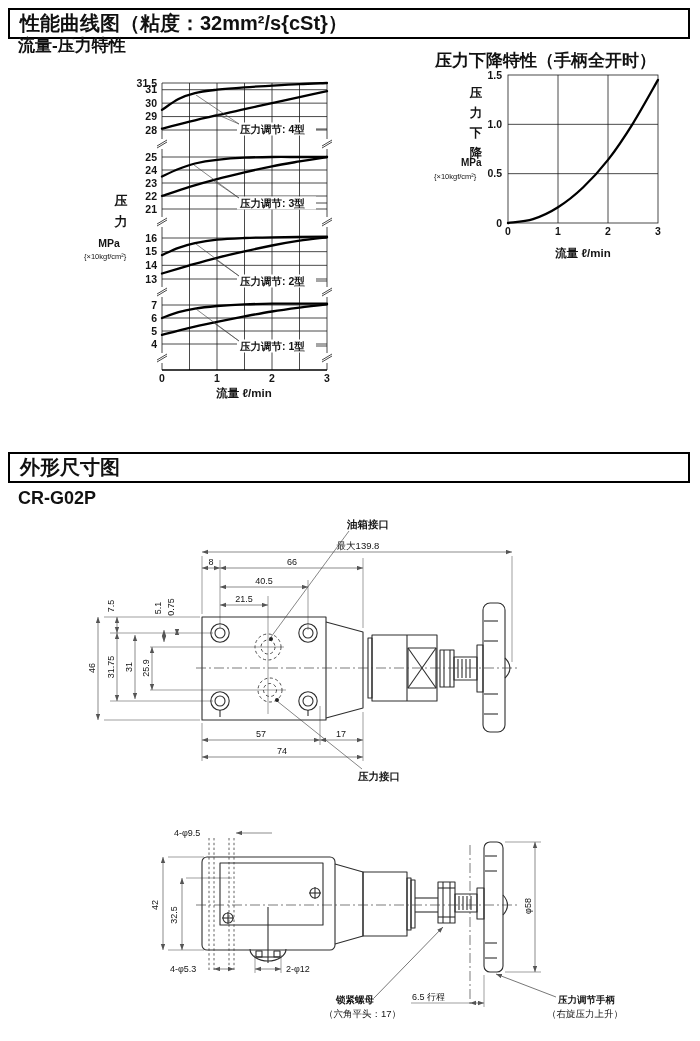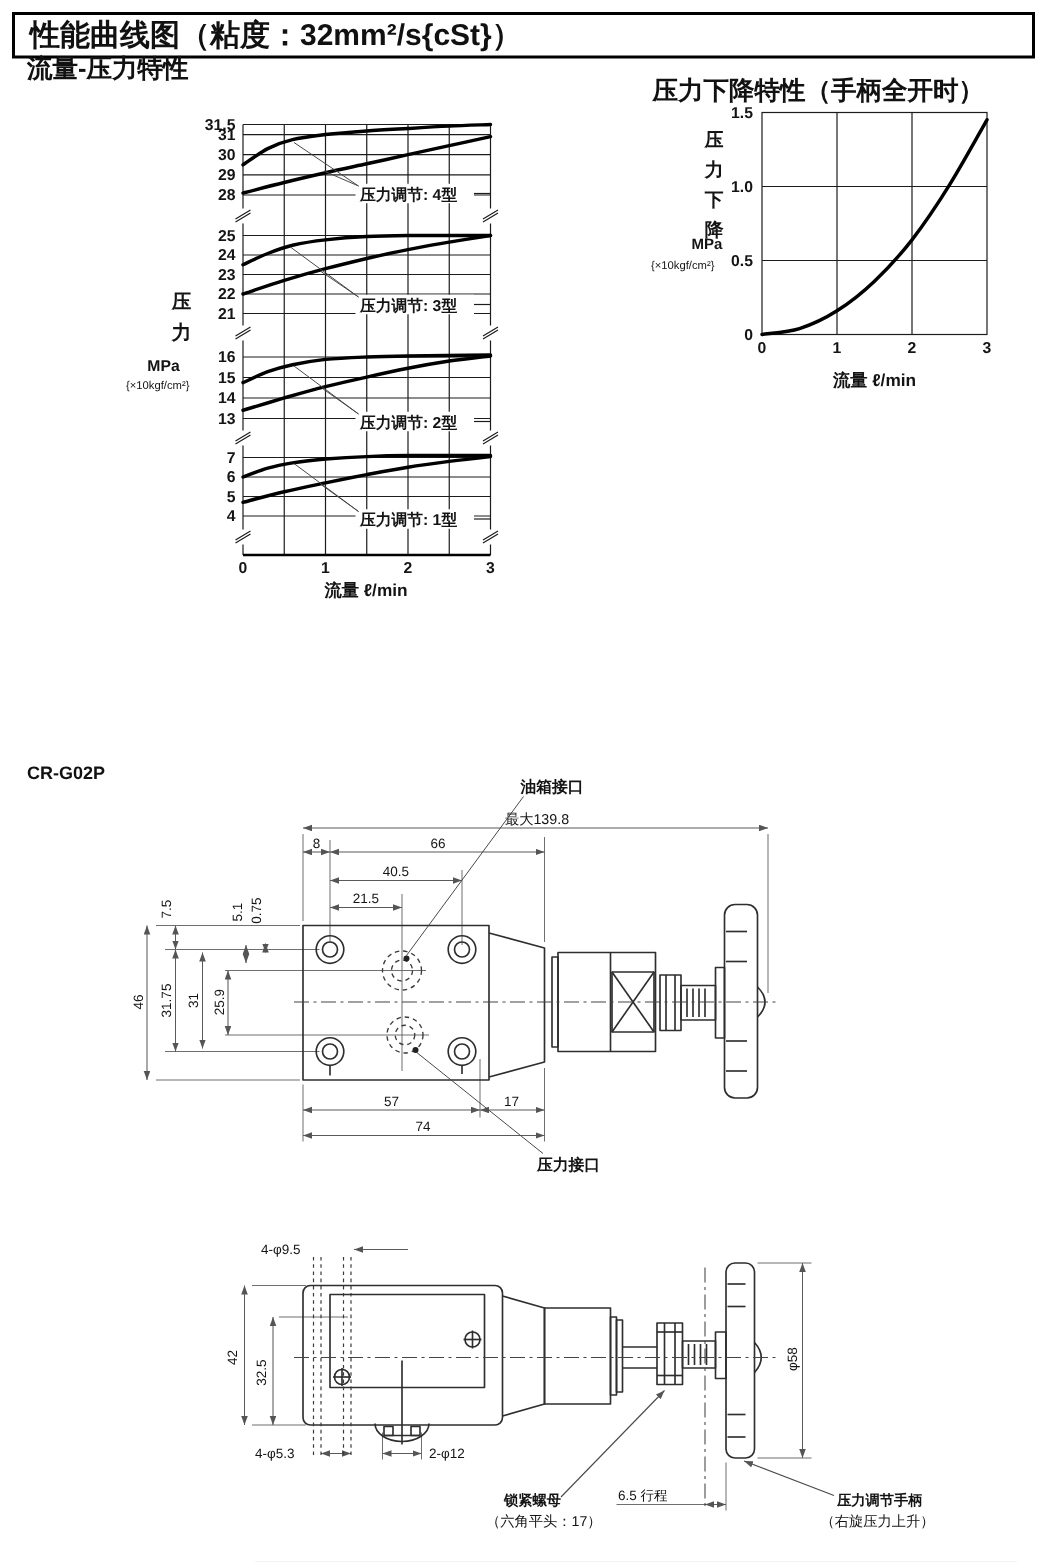--- a/index.html
+++ b/index.html
@@ -1,21 +1,21 @@
 <!DOCTYPE html>
 <html><head>
 <meta charset="utf-8">
 <style>
   html,body{margin:0;padding:0;background:#e9e9e9;}
   .page{position:relative;width:700px;height:1041px;background:#ffffff;margin:0 auto;
         font-family:"Liberation Sans","DejaVu Sans",sans-serif;color:#111;overflow:hidden;}
   .hdr{position:absolute;left:8px;width:668px;height:27px;border:2px solid #000;
        display:flex;align-items:center;padding-left:10px;font-weight:bold;font-size:20px;background:#fff;}
   .sub{position:absolute;font-weight:bold;font-size:17px;}
-  .model{position:absolute;left:18px;top:508px;font-size:12px;font-weight:600;}
+  .model{position:absolute;left:18px;top:488px;font-size:18px;font-weight:600;}
   svg{position:absolute;overflow:visible;}
   svg text{font-family:"Liberation Sans","DejaVu Sans",sans-serif;}
   .grid{stroke:#1c1c1c;stroke-width:.8;fill:none;}
   .axis{stroke:#000;stroke-width:1.6;}
   .curve{stroke:#000;stroke-width:2.3;fill:none;stroke-linecap:round;}
   .lead{stroke:#444;stroke-width:.65;fill:none;}
   .b{stroke:#2e2e2e;stroke-width:1.1;fill:none;stroke-linejoin:round;}
   .e{stroke:#5f5f5f;stroke-width:.6;fill:none;}
   .d{stroke:#5a5a5a;stroke-width:.7;fill:none;marker-start:url(#as);marker-end:url(#ae);}
   .ds{stroke:#5a5a5a;stroke-width:.7;fill:none;marker-start:url(#as);}
@@ -154,20 +154,23 @@
       <text x="658" y="235" font-size="10.5" font-weight="700" text-anchor="middle" fill="#141414">3</text>
       <text x="476" y="97" font-size="12.5" font-weight="700" text-anchor="middle" fill="#141414">压</text>
       <text x="476" y="117" font-size="12.5" font-weight="700" text-anchor="middle" fill="#141414">力</text>
       <text x="476" y="137" font-size="12.5" font-weight="700" text-anchor="middle" fill="#141414">下</text>
       <text x="476" y="157" font-size="12.5" font-weight="700" text-anchor="middle" fill="#141414">降</text>
       <text x="461" y="166" font-size="10" font-weight="700" text-anchor="start" fill="#141414">MPa</text>
       <text x="434" y="179" font-size="7.5" font-weight="500" text-anchor="start" fill="#141414">{×10kgf/cm²}</text>
       <text x="583" y="257" font-size="11.5" font-weight="700" text-anchor="middle" fill="#141414">流量 ℓ/min</text>
     </svg>
 
+  <div class="hdr" style="top:452px;">
+    <span>外形尺寸图</span>
+  </div>
 
   <div class="model">CR-G02P</div>
 
   <svg id="d1" style="left:80px;top:505px;" width="480" height="290" viewBox="80 505 480 290">
     <defs>
       <marker id="ae" markerUnits="userSpaceOnUse" markerWidth="7" markerHeight="6" refX="6" refY="2.2" orient="auto">
         <path d="M0,0L6,2.2L0,4.4z" fill="#555"></path>
         </marker>
       <marker id="as" markerUnits="userSpaceOnUse" markerWidth="7" markerHeight="6" refX="6" refY="2.2" orient="auto-start-reverse">
         <path d="M0,0L6,2.2L0,4.4z" fill="#555"></path>

